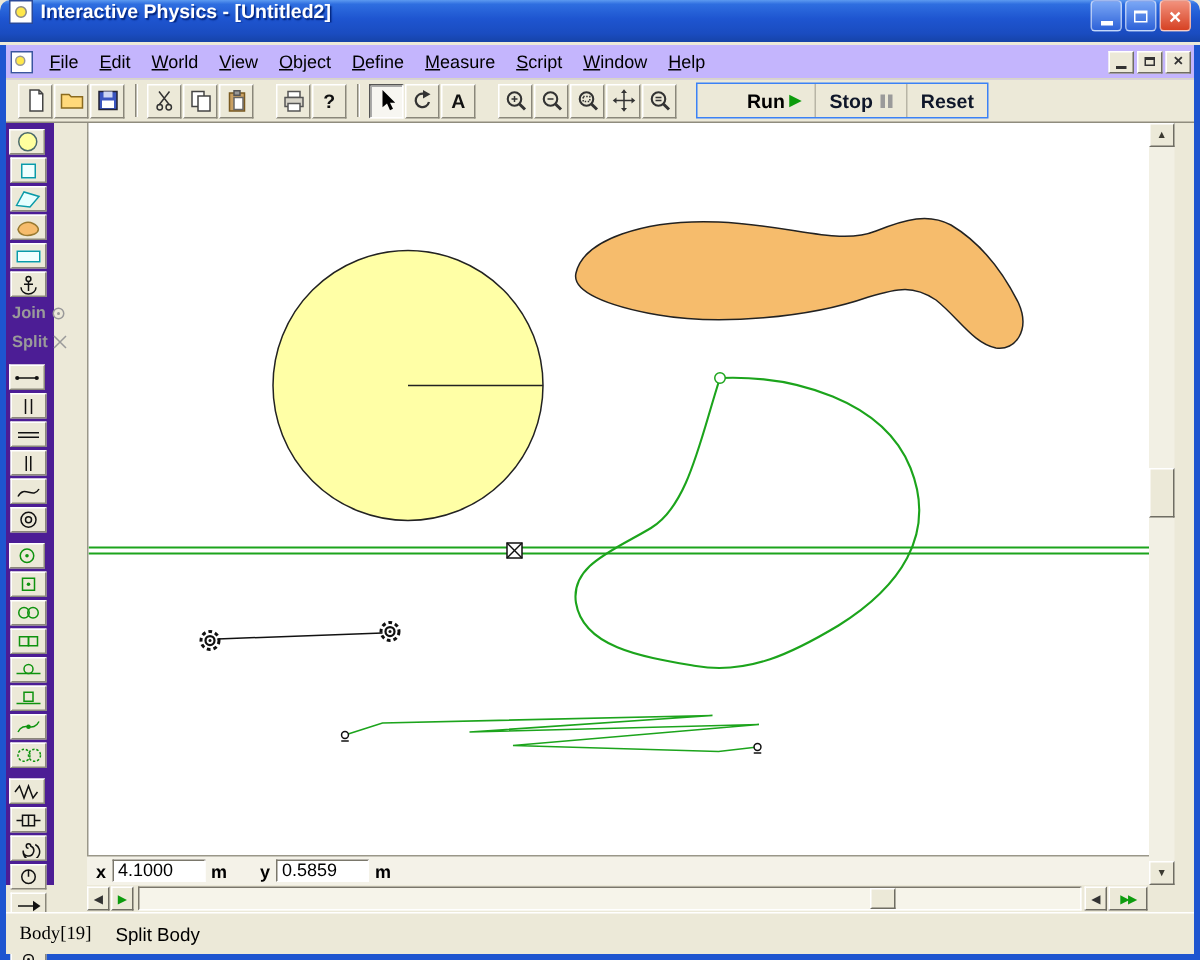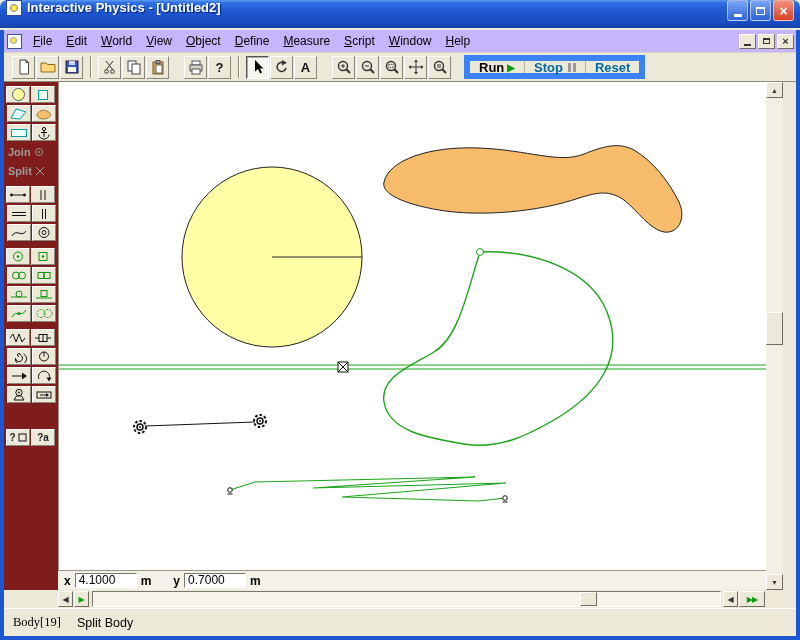--- a/index.html
+++ b/index.html
@@ -39,30 +39,30 @@
   .cm-close{font-size:11px;font-weight:bold;line-height:11px;}
   
   .toolbar{position:absolute;left:4px;right:4px;top:53px;height:29px;border-bottom:1px solid #8f8c7e;
     display:flex;align-items:center;padding-left:8px;}
   .tbn{width:23px;height:23px;display:flex;align-items:center;justify-content:center;margin-right:1px;
     background:#ECE9D8;border:1px solid;border-color:#fff #8a877a #8a877a #fff;}
   .tbn.pressed{background:#F7F6F1;border-color:#555 #fff #fff #555;box-shadow:inset 1px 1px 0 #aaa;}
   .tsep{width:2px;height:22px;margin:0 6px;border-left:1px solid #8a877a;border-right:1px solid #fff;}
   .tgap{width:14px;}
   .tool-letter{font-weight:bold;font-size:13px;color:#111;}
-  .run-group{display:flex;align-items:flex-end;height:24px;margin-left:12px;border:6px solid #3b82f6;background:#ECE9D8;}
+  .run-group{display:flex;align-items:flex-end;height:24px;margin-left:12px;border:1px solid #3b82f6;background:#ECE9D8;padding-left:24px;}
   .run-seg{padding:0 9px;height:100%;display:flex;align-items:center;font-size:13px;font-weight:bold;}
   .run-seg + .run-seg{border-left:1px solid #b8b5a6;}
   .run-lbl{color:#000;}
   .play{color:#0D9C0D;font-size:10px;margin-left:3px;}
-  .gray-lbl{color:#0369a1;}
+  .gray-lbl{color:#0f172a;}
   .pause-bars{margin-left:3px;display:inline-flex;}
   .pause-bars i{display:inline-block;width:3px;height:9px;background:#9a9a9a;margin-left:2px;}
   
-  .palette{position:absolute;left:4px;top:82px;width:54px;height:508px;background:#7f1d1d;
+  .palette{position:absolute;left:4px;top:82px;width:32px;height:508px;background:#4c1d95;
     display:flex;flex-wrap:wrap;align-content:flex-start;padding:3px 2px;}
   .pbtn{width:24px;height:17px;margin:1px 0;display:flex;align-items:center;justify-content:center;
     background:#ECE9D8;border:1px solid;border-color:#fff #8a877a #8a877a #fff;}
   .pbtn + .pbtn{margin-left:1px;}
   .plabel{width:50px;height:15px;color:#9a9a9a;font-weight:bold;font-size:11px;display:flex;
     align-items:center;padding-left:2px;margin:2px 0;}
   .plabel svg{margin-left:3px;}
   .pspacer{width:100%;height:5px;}
   .pspacer.big{height:24px;}
   .ic-circle{width:13px;height:13px;border-radius:50%;background:#FFFF9E;border:1px solid #4a6a6a;}
@@ -525,21 +525,21 @@
   </div>
 
   <div class="coordbar">
     <span class="coord-label">x</span>
     <span class="coord-field">
         <span>4.1000</span>
       </span>
     <span class="coord-unit">m</span>
     <span class="coord-label">y</span>
     <span class="coord-field">
-        <span>0.7000</span>
+        <span>0.5859</span>
       </span>
     <span class="coord-unit">m</span>
   </div>
 
   <div class="taperow">
     <div class="tape-btn">
         <span class="dark">◀</span>
       </div>
     <div class="tape-btn">
         <span class="green">▶</span>

